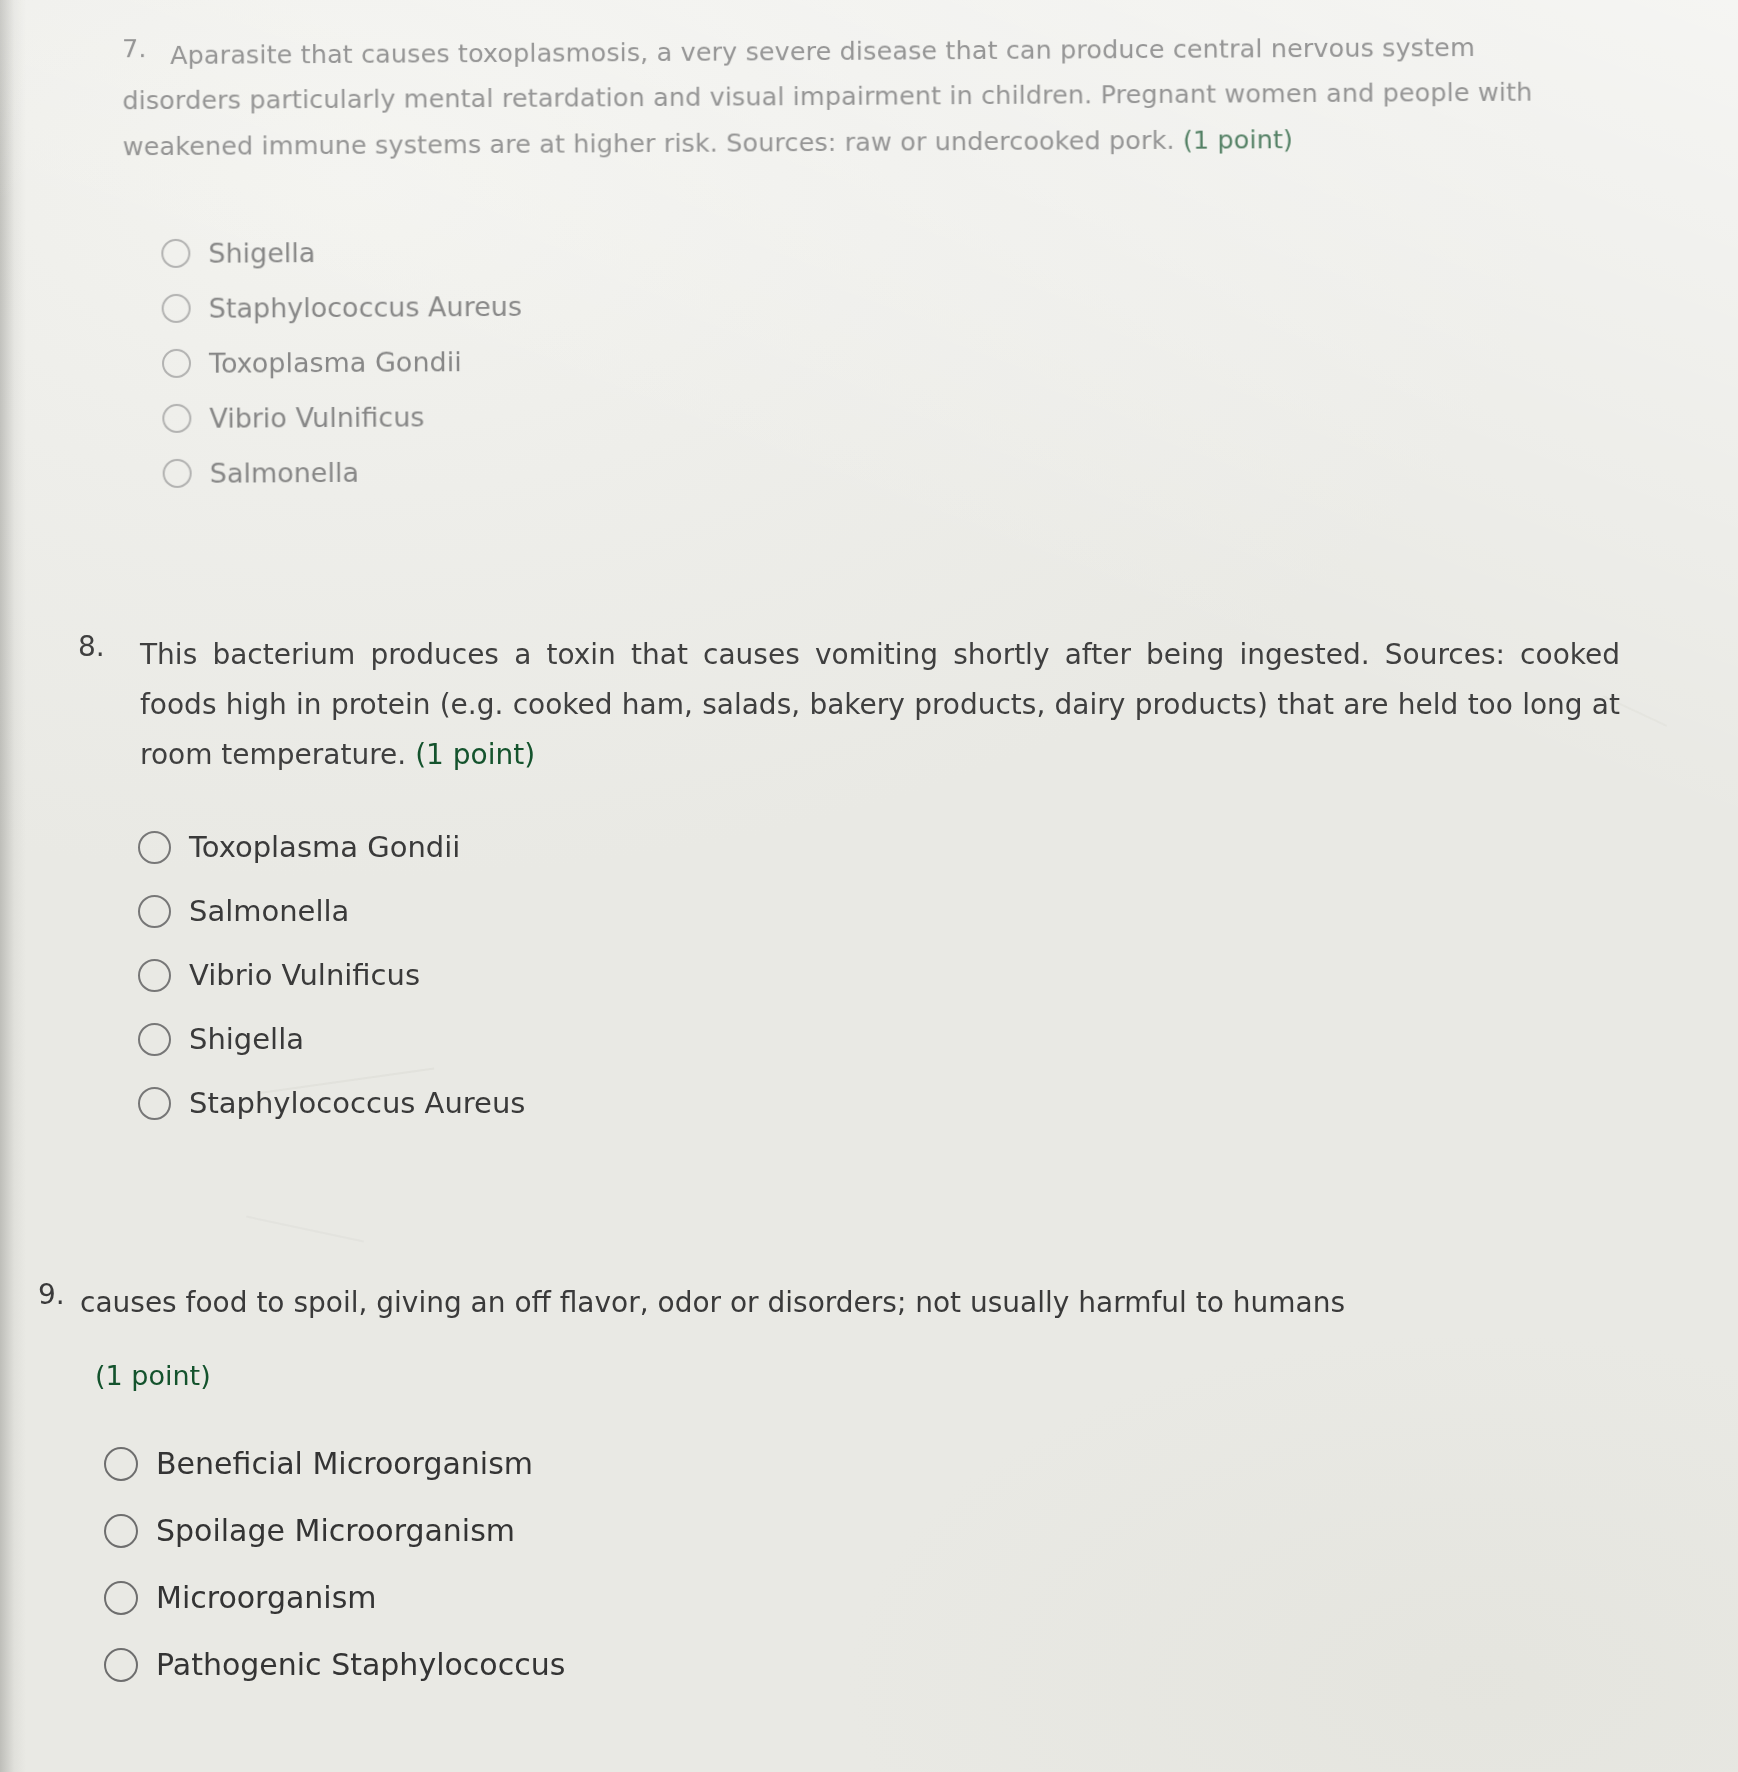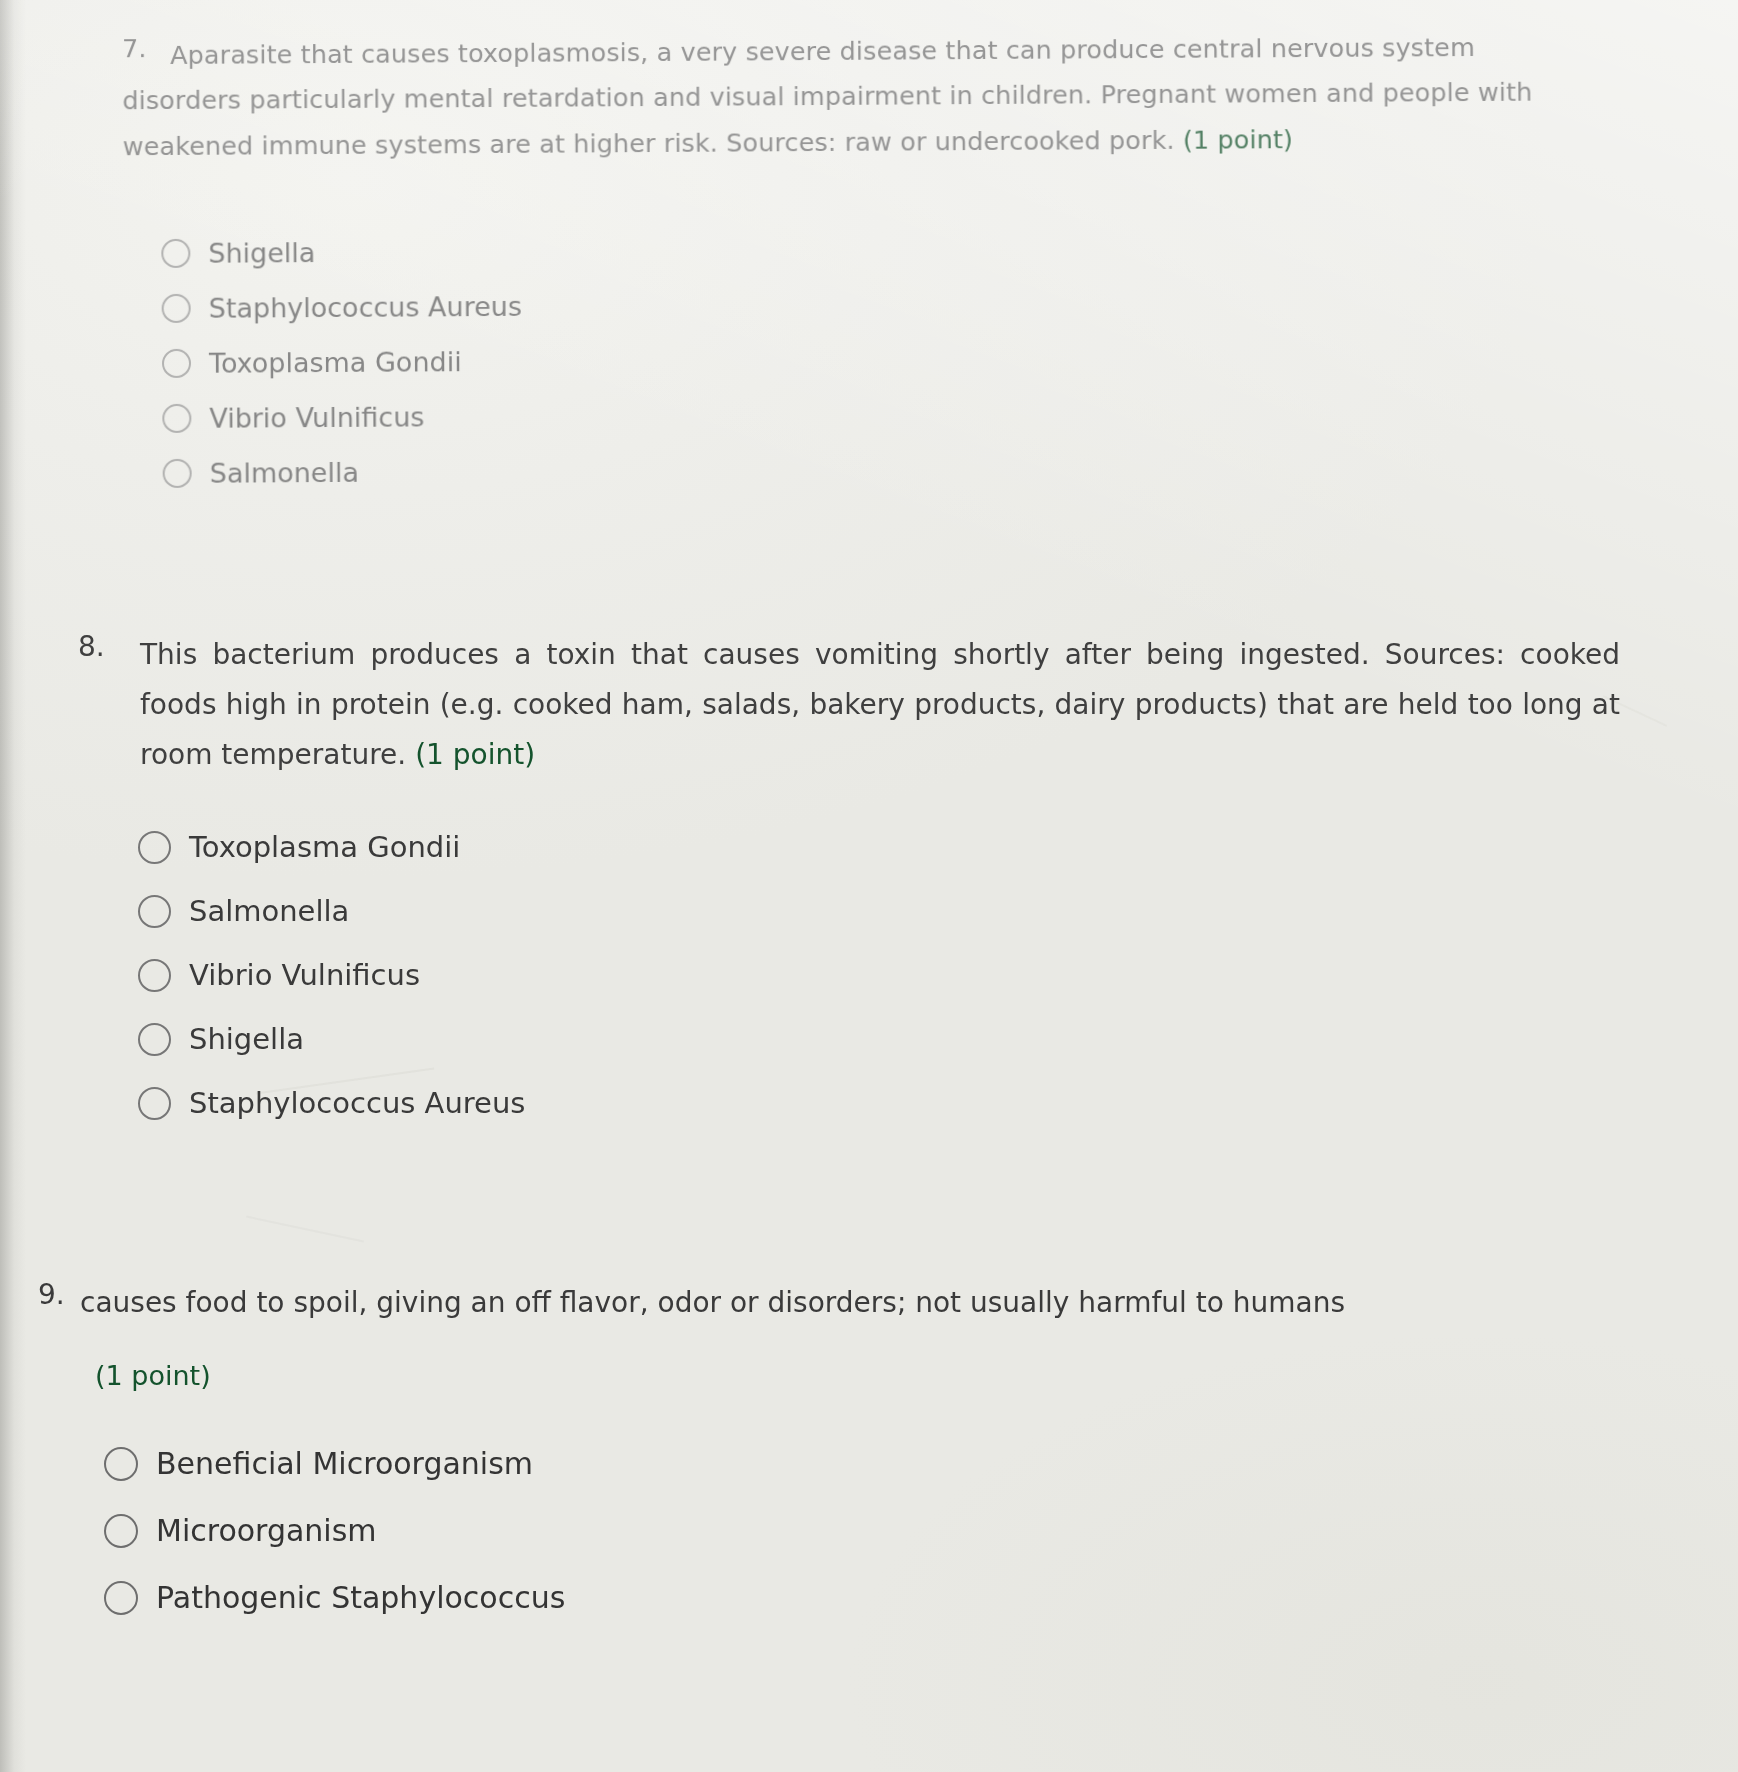--- a/index.html
+++ b/index.html
@@ -276,20 +276,24 @@
       <span>causes food to spoil, giving an off flavor, odor or disorders; not usually harmful to humans</span>
     </div>
     <div class="q-points-line points">(1 point)</div>
     <ul class="options">
       <li class="option">
         <span class="radio"></span>
         <span class="opt-label">Beneficial Microorganism</span>
       </li>
       <li class="option">
         <span class="radio"></span>
+        <span class="opt-label">Spoilage Microorganism</span>
+      </li>
+      <li class="option">
+        <span class="radio"></span>
         <span class="opt-label">Microorganism</span>
       </li>
       <li class="option">
         <span class="radio"></span>
         <span class="opt-label">Pathogenic Staphylococcus</span>
       </li>
     </ul>
   </section>
 
 </div>

